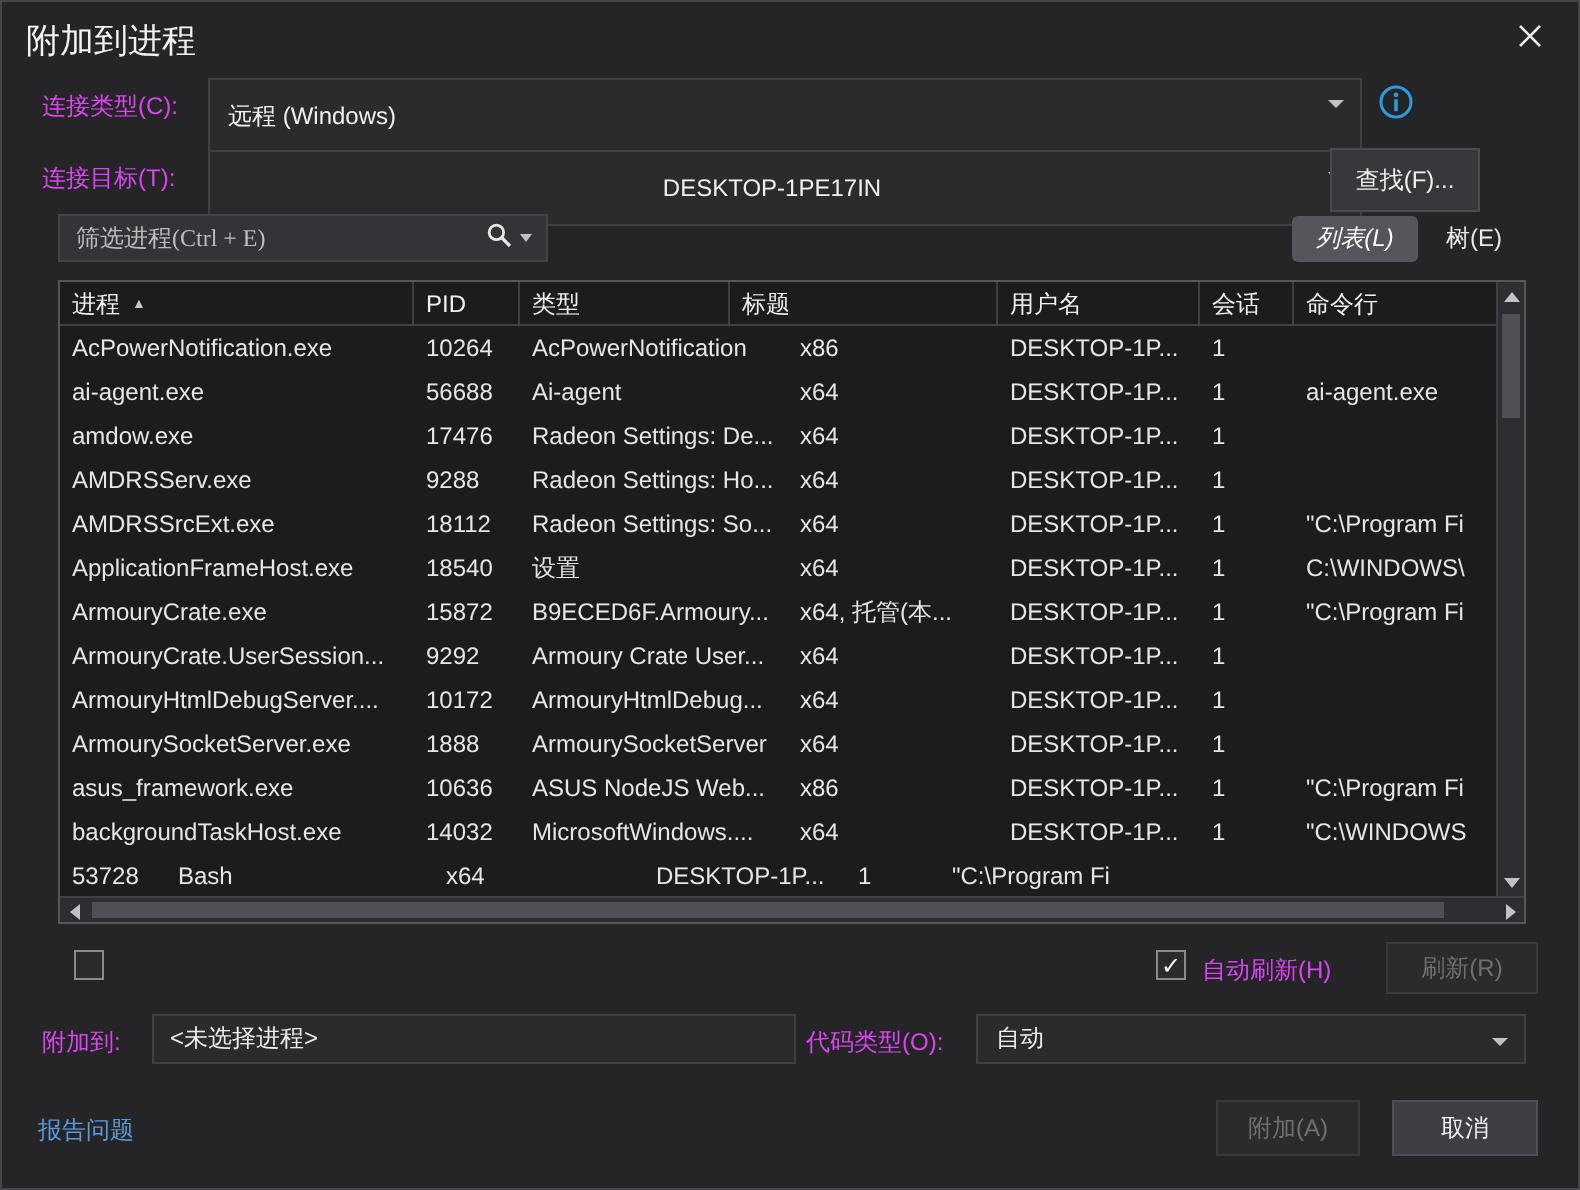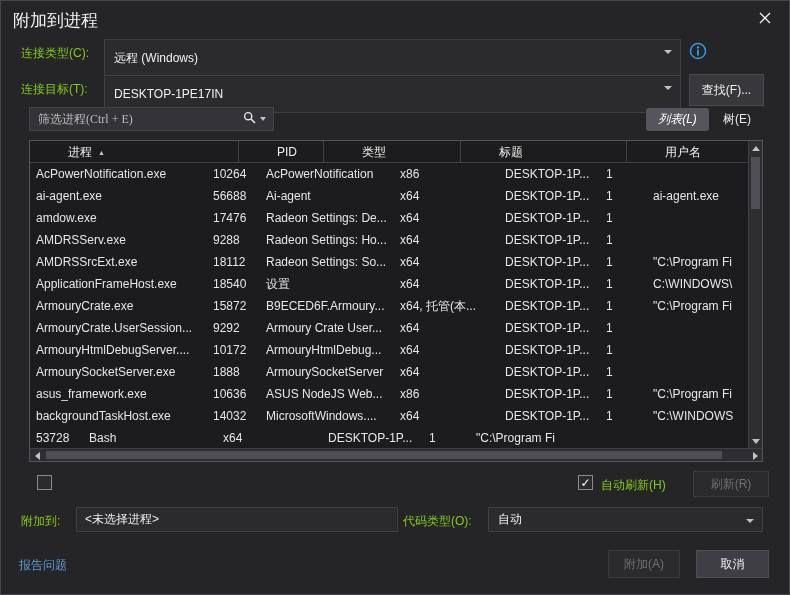--- a/index.html
+++ b/index.html
@@ -6,21 +6,21 @@
   html,body { margin:0; padding:0; background:#111; }
   .window {
     position:relative; width:790px; height:595px;
     background:#252528; border:1px solid #45454a;
     color:#e8e8e8; font-family:"Liberation Sans", sans-serif; font-size:12px;
     overflow:hidden;
   }
   .abs { position:absolute; }
   .title { left:12px; top:8px; font-size:17px; color:#f2f2f2; }
   .close-btn { left:748px; top:5px; width:32px; height:26px; display:flex; align-items:center; justify-content:center; cursor:pointer; }
-  .label { white-space:nowrap; color:#84cc16; }
+  .label { white-space:nowrap; color:#d946ef; }
 
   .combo {
     background:#2b2b2e; border:1px solid #3f3f46; height:38px;
     display:flex; align-items:center; padding:0 22px 0 9px; position:absolute;
     color:#f0f0f0; white-space:nowrap; overflow:hidden;
   }
   .combo .dd-arrow {
     position:absolute; right:8px; top:10px; width:0; height:0;
     border-left:4px solid transparent; border-right:4px solid transparent;
     border-top:4px solid #c2c2c6;
@@ -48,21 +48,21 @@
 
   .pill { border-radius:3px; background:#55555b; color:#fff; }
   .tree-toggle { display:flex; align-items:center; justify-content:center; color:#e8e8e8; cursor:pointer; }
 
   
   .table { left:28px; top:139px; width:734px; height:322px; background:#1c1c1e; border:1px solid #55555a; }
   .table-inner { position:absolute; left:0; top:0; right:14px; bottom:13px; overflow:hidden; }
   .thead { display:flex; height:22px; background:#1c1c1e; border-bottom:1px solid #3f3f46; }
   .thead .th {
     height:22px; line-height:21px; padding-left:6px; border-right:1px solid #3f3f46;
-    color:#f0f0f0; white-space:nowrap; overflow:hidden; flex:none; display:flex; align-items:center; gap:6px;margin-left:32px;
+    color:#f0f0f0; white-space:nowrap; overflow:hidden; flex:none; display:flex; align-items:center; gap:6px;
   }
   .trow { display:flex; height:22px; line-height:22px; cursor:default; }
   .trow .td { padding-left:6px; white-space:nowrap; overflow:hidden; flex:none; color:#e6e6e6; }
   .c0 { width:177px; } .c1 { width:53px; } .c2 { width:134px; } .c3 { width:105px; }
   .c4 { width:101px; } .c5 { width:47px; } .c6 { width:101px; border-right:none !important; }
   .sort-arrow { font-size:7px; color:#c8c8c8; }
 
   .vscroll { position:absolute; top:0; right:0; width:14px; bottom:13px; background:#2e2e32; border-left:1px solid #3f3f46; }
   .hscroll { position:absolute; left:0; right:0; bottom:0; height:13px; background:#2e2e32; border-top:1px solid #3f3f46; display:flex; align-items:center; }
   .vthumb { position:absolute; left:2px; right:2px; top:16px; height:52px; background:#4f4f55; }
@@ -108,25 +108,25 @@
   </div>
   <div class="abs" style="left:688px; top:41px; width:18px; height:18px;">
     <svg width="18" height="18" viewBox="0 0 18 18">
       <circle cx="9" cy="9" r="7.5" fill="none" stroke="#2e9be0" stroke-width="1.5"></circle>
       <circle cx="9" cy="5.4" r="1.2" fill="#2e9be0"></circle>
       <rect x="8.1" y="7.6" width="1.8" height="6" fill="#2e9be0"></rect>
     </svg>
   </div>
 
   <div class="abs label" style="left:20px; top:80px;">连接目标(T):</div>
-  <div class="combo" style="left:103px; top:74px; width:577px;">
+  <div class="combo" style="left:103px; top:74px; width:577px;justify-content:center;">
     <span>DESKTOP-1PE17IN</span>
     <span class="dd-arrow"></span>
   </div>
-  <div class="abs btn" style="left:688px; top:73px; width:75px; height:32px;">查找(F)...</div>
+  <div class="abs btn" style="left:664px; top:73px; width:75px; height:32px;">查找(F)...</div>
 
   <div class="abs searchbox">
     <input type="text" placeholder="筛选进程(Ctrl + E)" style="">
     <div class="search-controls">
       <span>
         <svg width="13" height="13" viewBox="0 0 13 13">
             <circle cx="5.2" cy="5.2" r="3.6" fill="none" stroke="#e8e8e8" stroke-width="1.4"></circle>
             <path d="M8 8 L12 12" stroke="#e8e8e8" stroke-width="1.6"></path>
           </svg>
       </span>

